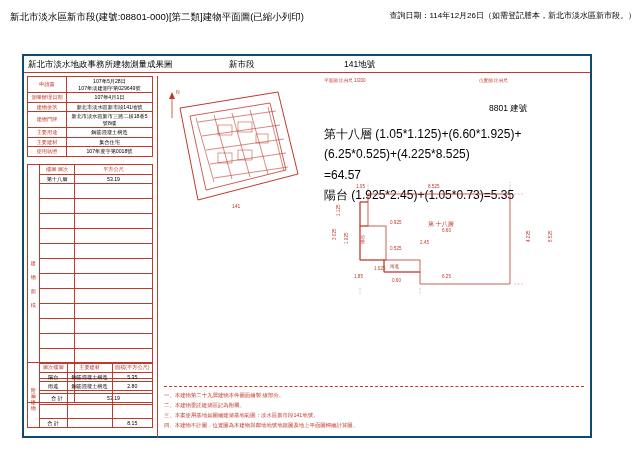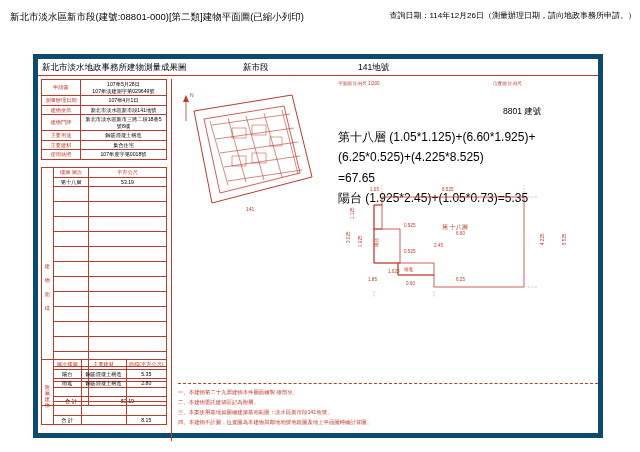--- a/index.html
+++ b/index.html
@@ -10,22 +10,22 @@
     color:#000;
     overflow:hidden;
     position:relative;
   }
   .hdr{position:absolute;left:10px;top:6px;width:620px;}
   .hdr-title{font-size:13px;letter-spacing:.5px;}
   .hdr-sub{font-size:9.5px;margin-top:5px;}
   .hdr-right{position:absolute;right:4px;top:10px;font-size:8px;white-space:nowrap;}
 
   .sheet{
-    position:absolute;left:33px;top:54px;width:570px;height:384px;
-    border:5px solid #0c4a6e;
+    position:absolute;left:22px;top:54px;width:570px;height:384px;
+    border:2px solid #0c4a6e;
     box-sizing:border-box;
   }
   .sheet-head{
     position:relative;height:16px;border-bottom:1px solid #c0392b;
     font-size:8.5px;
   }
   .sh-t1{position:absolute;left:4px;top:3px;}
   .sh-t2{position:absolute;left:205px;top:3px;}
   .sh-t3{position:absolute;left:320px;top:3px;}
   .sh-t4{position:absolute;left:465px;top:3px;margin-top:44px;}
@@ -76,21 +76,21 @@
   .divider{
     position:absolute;left:133px;top:20px;width:0;height:362px;border-left:.5px solid #c0392b;
   }
 </style>
 </head>
 <body>
 
 <div class="hdr">
   <div class="hdr-sub">新北市淡水區新市段(建號:08801-000)[第二類]建物平面圖(已縮小列印)</div>
 </div>
-<div class="hdr-right">查詢日期：114年12月26日（測量辦理日期，請向地政事務所申請。）</div>
+<div class="hdr-right">查詢日期：114年12月26日（如需登記謄本，新北市淡水區新市段。）</div>
 
 <div class="sheet">
 
   <div class="sheet-head">
     <span class="sh-t1">新北市淡水地政事務所建物測量成果圖</span>
     <span class="sh-t2">新市段</span>
     <span class="sh-t3">141地號</span>
     <span class="sh-t4">8801 建號</span>
   </div>
 
@@ -278,21 +278,21 @@
         <line x1="14" y1="40" x2="14" y2="18" stroke-width="0.8"></line>
         <polygon points="14,14 11,21 17,21" fill="#c0392b" stroke="none"></polygon>
       </g>
       <text x="18" y="16" font-size="5" fill="#c0392b" font-family="Liberation Sans, sans-serif">N</text>
       <text x="74" y="130" font-size="5" fill="#c0392b" font-family="Liberation Sans, sans-serif">141</text>
     </svg>
   </div>
 
   <div class="formula">
     <div>第十八層 (1.05*1.125)+(6.60*1.925)+(6.25*0.525)+(4.225*8.525)</div>
-    <div>=67.65</div>
+    <div>=64.57</div>
     <div>陽台 (1.925*2.45)+(1.05*0.73)=5.35</div>
   </div>
 
   <div class="detail">
     <svg width="245" height="120" viewBox="0 0 245 120">
       <g stroke="#c0392b" fill="none" stroke-width="0.8">
 
         <path d="M36,22 L44,22 L44,14 L186,14 L186,104 L96,104 L96,92 L60,92 L60,80 L36,80 Z"></path>
 
         <rect x="36" y="46" width="26" height="34"></rect>

